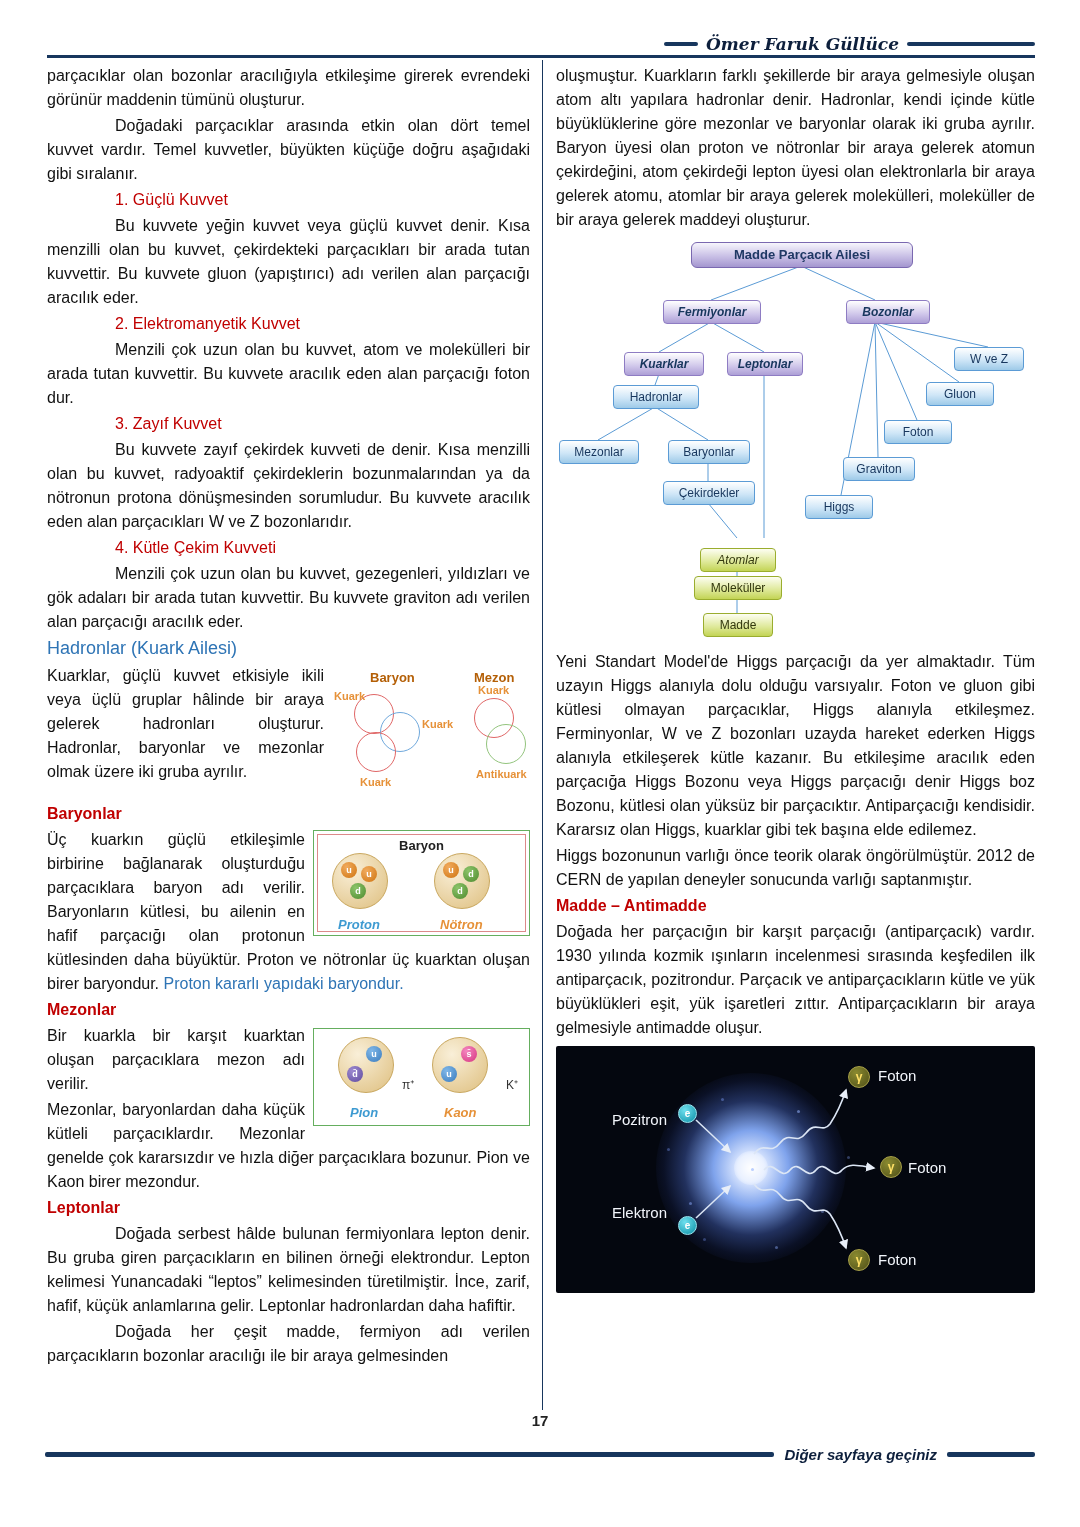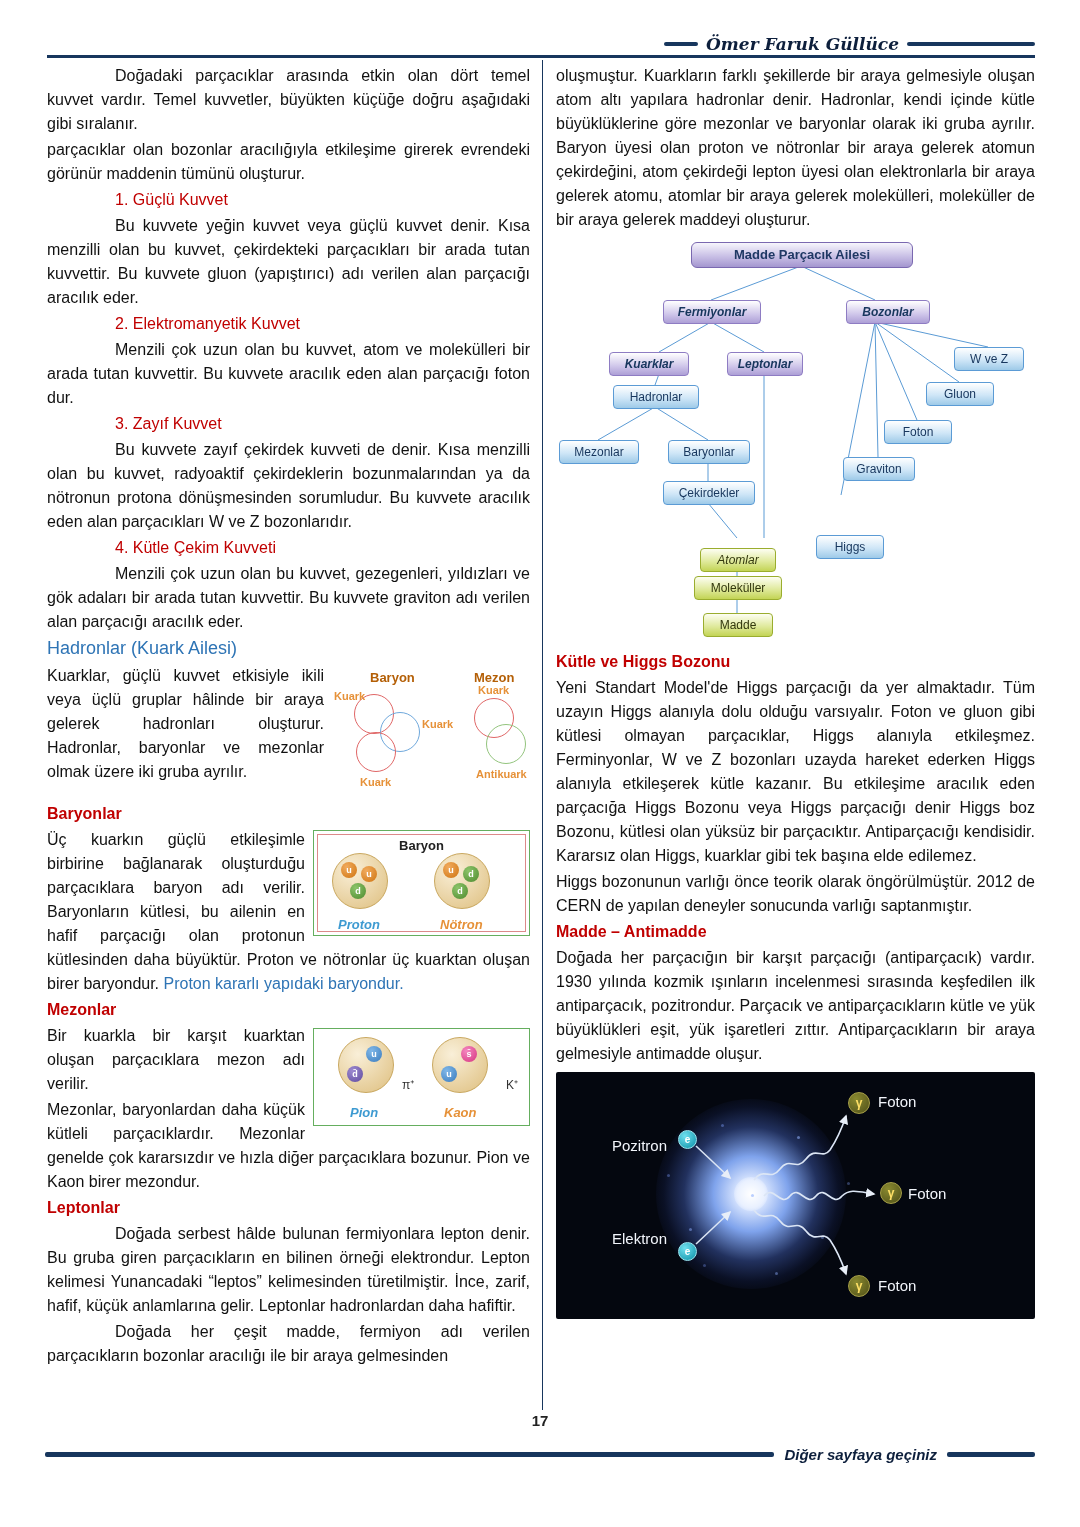--- a/index.html
+++ b/index.html
@@ -132,22 +132,22 @@
 
   <div class="header">
     <div class="hline small"></div>
     <div class="author">Ömer Faruk Güllüce</div>
     <div class="hline long"></div>
   </div>
   <div class="top-rule"></div>
   <div class="divider"></div>
 
   <div class="col col-left">
+    <div class="para">parçacıklar olan bozonlar aracılığıyla etkileşime girerek evrendeki görünür maddenin tümünü oluşturur.</div>
     <div class="para indent">Doğadaki parçacıklar arasında etkin olan dört temel kuvvet vardır. Temel kuvvetler, büyükten küçüğe doğru aşağıdaki gibi sıralanır.</div>
-    <div class="para">parçacıklar olan bozonlar aracılığıyla etkileşime girerek evrendeki görünür maddenin tümünü oluşturur.</div>
 
     <div class="head-num">1. Güçlü Kuvvet</div>
     <div class="para indent">Bu kuvvete yeğin kuvvet veya güçlü kuvvet denir. Kısa menzilli olan bu kuvvet, çekirdekteki parçacıkları bir arada tutan kuvvettir. Bu kuvvete gluon (yapıştırıcı) adı verilen alan parçacığı aracılık eder.</div>
 
     <div class="head-num">2. Elektromanyetik Kuvvet</div>
     <div class="para indent">Menzili çok uzun olan bu kuvvet, atom ve molekülleri bir arada tutan kuvvettir. Bu kuvvete aracılık eden alan parçacığı foton dur.</div>
 
     <div class="head-num">3. Zayıf Kuvvet</div>
     <div class="para indent">Bu kuvvete zayıf çekirdek kuvveti de denir. Kısa menzilli olan bu kuvvet, radyoaktif çekirdeklerin bozunmalarından ya da nötronun protona dönüşmesinden sorumludur. Bu kuvvete aracılık eden alan parçacıkları W ve Z bozonlarıdır.</div>
 
@@ -246,37 +246,36 @@
           <line x1="152" y1="226" x2="152" y2="245"></line>
           <line x1="152" y1="267" x2="181" y2="302"></line>
           <line x1="208" y1="138" x2="208" y2="302"></line>
           <line x1="181" y1="324" x2="181" y2="340"></line>
           <line x1="181" y1="362" x2="181" y2="377"></line>
         </g>
       </svg>
       <div class="pill pill-root" style="left:135px;top:6px;width:220px;">Madde Parçacık Ailesi</div>
       <div class="pill pill-purple" style="left:107px;top:64px;width:96px;">Fermiyonlar</div>
       <div class="pill pill-purple" style="left:290px;top:64px;width:82px;">Bozonlar</div>
-      <div class="pill pill-purple" style="left:53px;top:116px;width:78px;">Kuarklar</div>
+      <div class="pill pill-purple" style="left:68px;top:116px;width:78px;">Kuarklar</div>
       <div class="pill pill-purple" style="left:171px;top:116px;width:74px;">Leptonlar</div>
       <div class="pill pill-blue" style="left:398px;top:111px;width:68px;">W ve Z</div>
       <div class="pill pill-blue" style="left:57px;top:149px;width:84px;">Hadronlar</div>
       <div class="pill pill-blue" style="left:370px;top:146px;width:66px;">Gluon</div>
       <div class="pill pill-blue" style="left:328px;top:184px;width:66px;">Foton</div>
       <div class="pill pill-blue" style="left:3px;top:204px;width:78px;">Mezonlar</div>
       <div class="pill pill-blue" style="left:112px;top:204px;width:80px;">Baryonlar</div>
       <div class="pill pill-blue" style="left:287px;top:221px;width:70px;">Graviton</div>
       <div class="pill pill-blue" style="left:107px;top:245px;width:90px;">Çekirdekler</div>
-      <div class="pill pill-blue" style="left:260px;top:259px;width:66px;margin-top:40px;">Higgs</div>
+      <div class="pill pill-blue" style="left:249px;top:259px;width:66px;">Higgs</div>
       <div class="pill pill-green" style="left:144px;top:312px;width:74px;font-style:italic;">Atomlar</div>
       <div class="pill pill-green" style="left:138px;top:340px;width:86px;">Moleküller</div>
       <div class="pill pill-green" style="left:147px;top:377px;width:68px;">Madde</div>
     </div>
 
-    <div class="head-red">Kütle ve Higgs Bozonu</div>
     <div class="para">Yeni Standart Model'de Higgs parçacığı da yer almaktadır. Tüm uzayın Higgs alanıyla dolu olduğu varsıyalır. Foton ve gluon gibi kütlesi olmayan parçacıklar, Higgs alanıyla etkileşmez. Ferminyonlar, W ve Z bozonları uzayda hareket ederken Higgs alanıyla etkileşerek kütle kazanır. Bu etkileşime aracılık eden parçacığa Higgs Bozonu veya Higgs parçacığı denir Higgs boz Bozonu, kütlesi olan yüksüz bir parçacıktır. Antiparçacığı kendisidir. Kararsız olan Higgs, kuarklar gibi tek başına elde edilemez.</div>
     <div class="para">Higgs bozonunun varlığı önce teorik olarak öngörülmüştür. 2012 de CERN de yapılan deneyler sonucunda varlığı saptanmıştır.</div>
 
     <div class="head-red">Madde – Antimadde</div>
     <div class="para">Doğada her parçacığın bir karşıt parçacığı (antiparçacık) vardır. 1930 yılında kozmik ışınların incelenmesi sırasında keşfedilen ilk antiparçacık, pozitrondur. Parçacık ve antiparçacıkların kütle ve yük büyüklükleri eşit, yük işaretleri zıttır. Antiparçacıkların bir araya gelmesiyle antimadde oluşur.</div>
 
     <div class="fig-anti">
       <div class="anti-glow"></div>
       <div class="anti-core"></div>
       <div class="anti-sparkles"></div>

